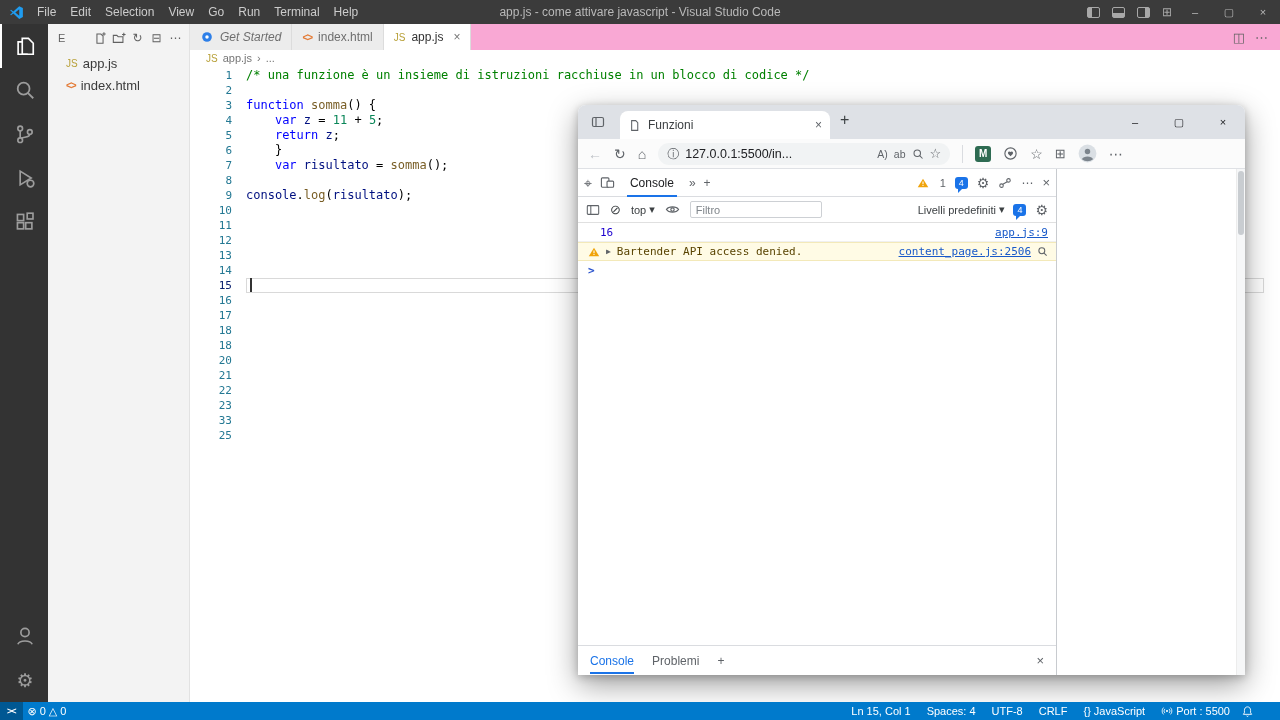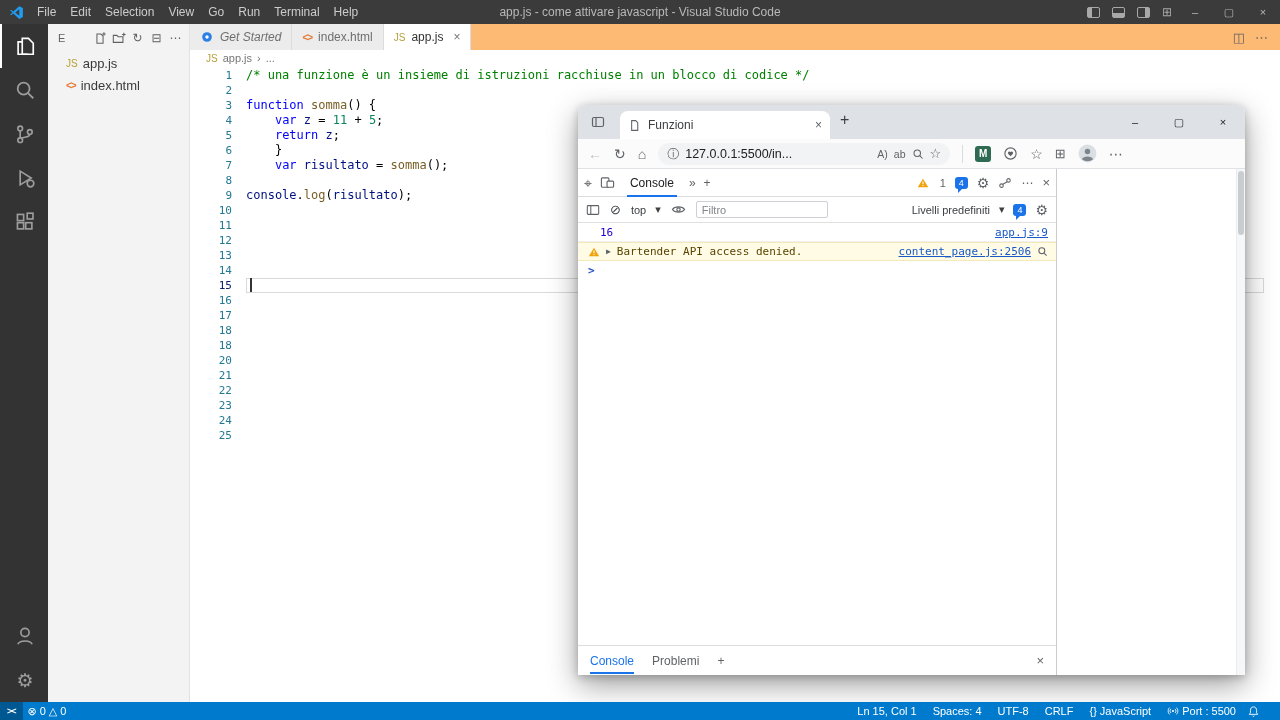--- a/index.html
+++ b/index.html
@@ -35,21 +35,21 @@
   .sidebar { position:absolute; left:48px; top:24px; width:142px; height:678px; background:#f3f3f3;
              border-right:1px solid #e2e2e2; z-index:2; }
   .sb-head { height:28px; display:flex; align-items:center; padding:0 4px 0 10px; color:#616161; font-size:11px; }
   .sb-head .ic { width:19px; height:20px; color:#616161; }
   .sb-head-label { flex:1 1 auto; overflow:hidden; white-space:nowrap; }
   .file-row { height:22px; display:flex; align-items:center; padding-left:18px; font-size:13px; color:#3b3b3b; gap:5px; }
   .badge-js { color:#b8a038; font-size:10px; font-weight:normal; }
   .badge-html { color:#e37933; font-size:10px; font-weight:bold; letter-spacing:-1px; }
 
   
-  .tabsrow { position:absolute; left:190px; top:24px; width:1090px; height:26px; background:#fdba74; display:flex; z-index:2; }
+  .tabsrow { position:absolute; left:190px; top:24px; width:1090px; height:26px; background:#f9a8d4; display:flex; z-index:2; }
   .etab { height:26px; display:flex; align-items:center; gap:6px; padding:0 10px; font-size:12px; color:#6e6e6e;
           background:#ececec; border-right:1px solid #dcdcdc; white-space:nowrap; }
   .etab.active { background:#ffffff; color:#333333; }
   .etab .close { font-size:12px; color:#777; margin-left:4px; }
   .etab-label.preview { font-style:italic; }
   .tabs-right { margin-left:auto; display:flex; align-items:center; gap:10px; padding-right:12px; color:#616161; font-size:13px; }
 
   
   .breadcrumb { position:absolute; left:190px; top:50px; width:1090px; height:16px; background:#ffffff;
                 display:flex; align-items:center; gap:5px; padding-left:16px; font-size:11px; color:#767676; z-index:2; }
@@ -65,21 +65,21 @@
   .ct { white-space:pre; margin-left:0; color:#000; }
   .tk-comment { color:#008000; } .tk-keyword { color:#0000ff; } .tk-func { color:#795e26; }
   .tk-var { color:#001080; } .tk-num { color:#098658; } .tk-plain { color:#000000; }
 
   
   .statusbar { position:absolute; left:0; top:702px; width:1280px; height:18px; background:#007acc; color:#ffffff;
                display:flex; align-items:center; font-size:11px; z-index:6; }
   .sb-remote { background:rgba(0,0,0,0.28); height:18px; display:flex; align-items:center; padding:0 7px;
                font-size:9px; font-weight:bold; letter-spacing:-1px; }
   .sb-item { display:flex; align-items:center; gap:3px; padding:0 5px; white-space:nowrap; }
-  .sb-right { margin-left:auto; display:flex; align-items:center; gap:6px; padding-right:20px; }
+  .sb-right { margin-left:auto; display:flex; align-items:center; gap:6px; padding-right:26px; }
 
   
   .browser { position:absolute; left:578px; top:105px; width:667px; height:570px; background:#ffffff;
              border-radius:8px 8px 0 0; box-shadow:0 10px 30px rgba(0,0,0,0.38), 0 2px 8px rgba(0,0,0,0.22); z-index:5; }
   .b-tabstrip { position:absolute; left:0; top:0; width:667px; height:34px; background:#dee1e6; border-radius:8px 8px 0 0; }
   .tab-actions { position:absolute; left:12px; top:9px; color:#5f6368; }
   .b-tab { position:absolute; left:42px; bottom:0; height:28px; width:210px; background:#ffffff; border-radius:8px 8px 0 0;
            display:flex; align-items:center; gap:7px; padding:0 8px; font-size:12px; color:#3c4043; }
   .b-tab .close { margin-left:auto; color:#5f6368; font-size:12px; }
   .b-newtab { position:absolute; left:262px; top:7px; color:#3c4043; font-size:16px; }
@@ -106,21 +106,21 @@
   .dt-tab { height:28px; display:flex; align-items:center; padding:0 7px; position:relative; color:#202124; }
   .dt-tab.active::after { content:""; position:absolute; left:4px; right:4px; bottom:0; height:2px; background:#1a73e8; }
   .dt-right { margin-left:auto; display:flex; align-items:center; gap:9px; }
   .count { font-size:11px; color:#5f6368; margin-left:2px; }
   .bubble { background:#1a73e8; color:#fff; font-size:9px; padding:1px 4px; border-radius:3px; position:relative; }
   .bubble::after { content:""; position:absolute; left:3px; bottom:-4px; border:3px solid transparent;
                    border-top-color:#1a73e8; border-left-color:#1a73e8; }
   .gear { font-size:14px; color:#5f6368; }
   .con-toolbar { height:26px; border-bottom:1px solid #e0e0e0; display:flex; align-items:center; gap:10px;
                  padding:0 8px; font-size:11px; color:#3c4043; flex:none; }
-  .dd { display:flex; align-items:center; gap:9px; }
+  .dd { display:flex; align-items:center; gap:3px; }
   .filter-box { width:132px; height:17px; border:1px solid #cdd0d4; border-radius:2px; background:#fff;
                 font-size:11px; padding:0 5px; color:#202124; font-family:"Liberation Sans",sans-serif; }
   .filter-box::placeholder { color:#80868b; }
   .ct-right { margin-left:auto; display:flex; align-items:center; gap:9px; }
   .con-messages { flex:1 1 auto; overflow:hidden; font-family:"DejaVu Sans Mono", monospace; font-size:11px; }
   .msg-row { min-height:19px; border-bottom:1px solid #f0f0f0; display:flex; align-items:center; gap:6px; padding:1px 8px 1px 10px; }
   .msg-row.indent { padding-left:22px; }
   .msg-row.warn { background:#fffbe5; border-bottom:1px solid #f3e9b9; border-top:1px solid #f3e9b9; color:#594300; }
   .msg-text.num { color:#1c00cf; }
   .msg-text.log { color:#202124; }
@@ -380,21 +380,21 @@
         </div>
         <div class="crow">
           <span class="ln">22</span>
           <span class="ct"></span>
         </div>
         <div class="crow">
           <span class="ln">23</span>
           <span class="ct"></span>
         </div>
         <div class="crow">
-          <span class="ln">24</span>
+          <span class="ln">33</span>
           <span class="ct"></span>
         </div>
         <div class="crow">
           <span class="ln">25</span>
           <span class="ct"></span>
         </div>
       </div>
     <div class="cursor" id="cursor" style="top: 212px;"></div>
   </div>
 

